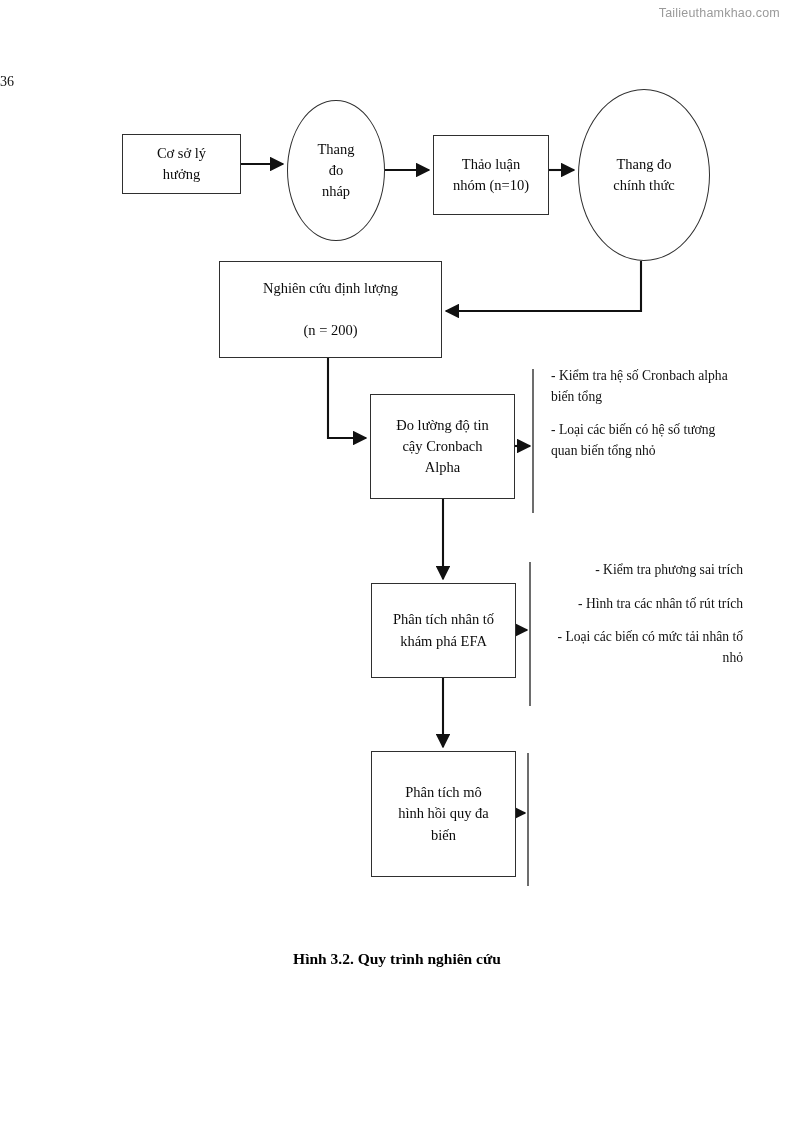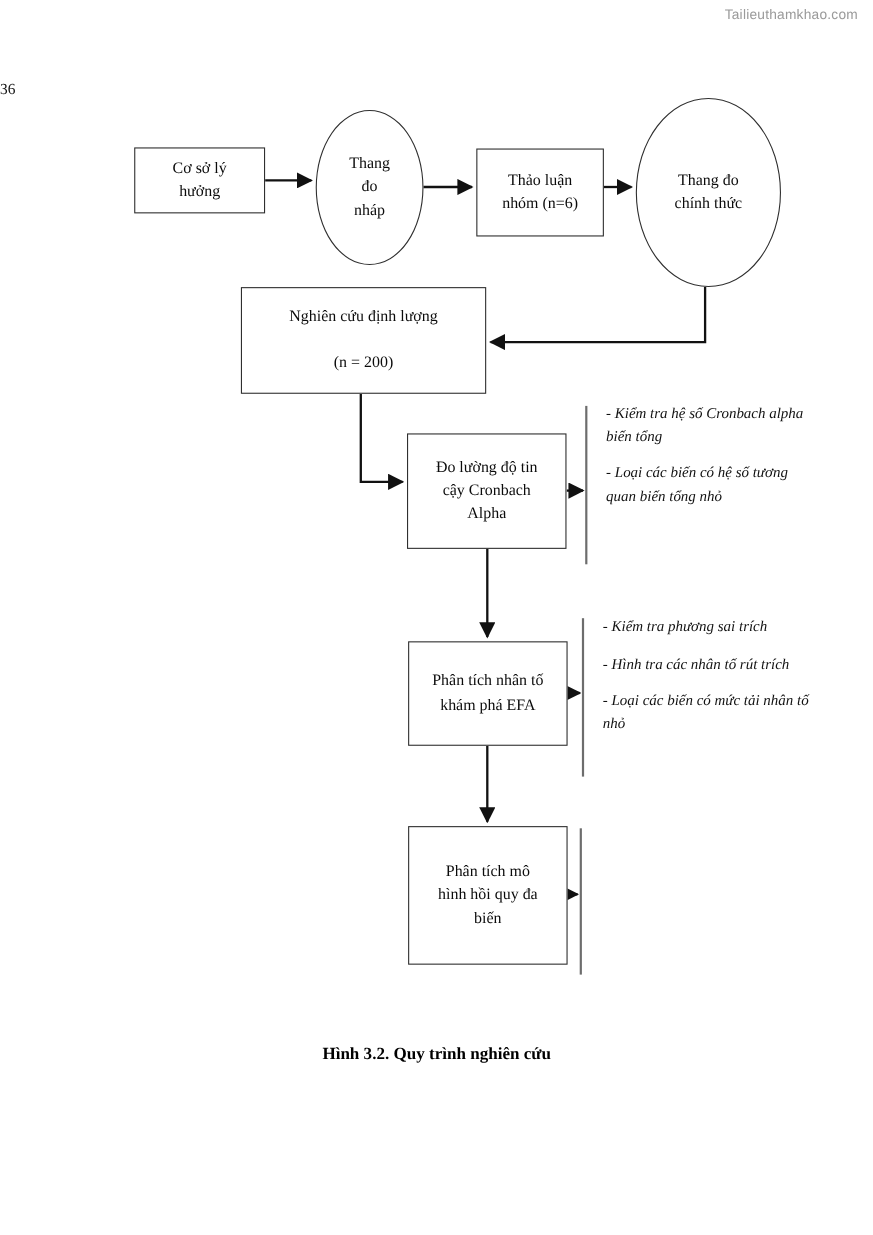--- a/index.html
+++ b/index.html
@@ -67,21 +67,20 @@
   }
   .annot {
     position: absolute;
     font-size: 13.6px;
     line-height: 1.52;
     color: #111111;
     box-sizing: border-box;
   }
   .annot .item {
     margin-bottom: 13px;
-    font-style: italic;
   }
   .annot .item:last-child {
     margin-bottom: 0;
   }
   .vbar {
     position: absolute;
     width: 2.4px;
     background: #6d6d6d;
   }
   #caption {
@@ -98,21 +97,21 @@
   #node-theory      { left:122px; top:134px;  width:119px; height:60px;  }
   #node-draft-scale { left:287px; top:100px;  width:98px;  height:141px; }
   #node-group       { left:433px; top:135px;  width:116px; height:80px;  }
   #node-final-scale { left:578px; top:89px;   width:132px; height:172px; }
   #node-quant       { left:219px; top:261px;  width:223px; height:97px;  }
   #node-cronbach    { left:370px; top:394px;  width:145px; height:105px; }
   #node-efa         { left:371px; top:583px;  width:145px; height:95px;  }
   #node-regression  { left:371px; top:751px;  width:145px; height:126px; }
   
   #annot-cronbach   { left:551px; top:366px;  width:185px; }
-  #annot-efa        { left:548px; top:560px;  width:195px; }
+  #annot-efa        { left:548px; top:560px;  width:195px;text-align:right; }
   #annot-regression { left:546px; top:755px;  width:195px; }
   #vbar-cronbach    { left:532px; top:369px;  height:144px; }
   #vbar-efa         { left:529px; top:562px;  height:144px; }
   #vbar-regression  { left:527px; top:753px;  height:133px; }
 </style>
 </head>
 <body>
 
 <div id="page">
 
@@ -156,21 +155,21 @@
   </div>
 
   <div class="node ellipse" id="node-draft-scale">
     <span class="label">Thang
 đo
 nháp</span>
   </div>
 
   <div class="node box" id="node-group">
     <span class="label">Thảo luận
-nhóm (n=6)</span>
+nhóm (n=10)</span>
   </div>
 
   <div class="node ellipse" id="node-final-scale">
     <span class="label">Thang đo
 chính thức</span>
   </div>
 
   <div class="node box" id="node-quant">
     <span class="label">Nghiên cứu định lượng
 

